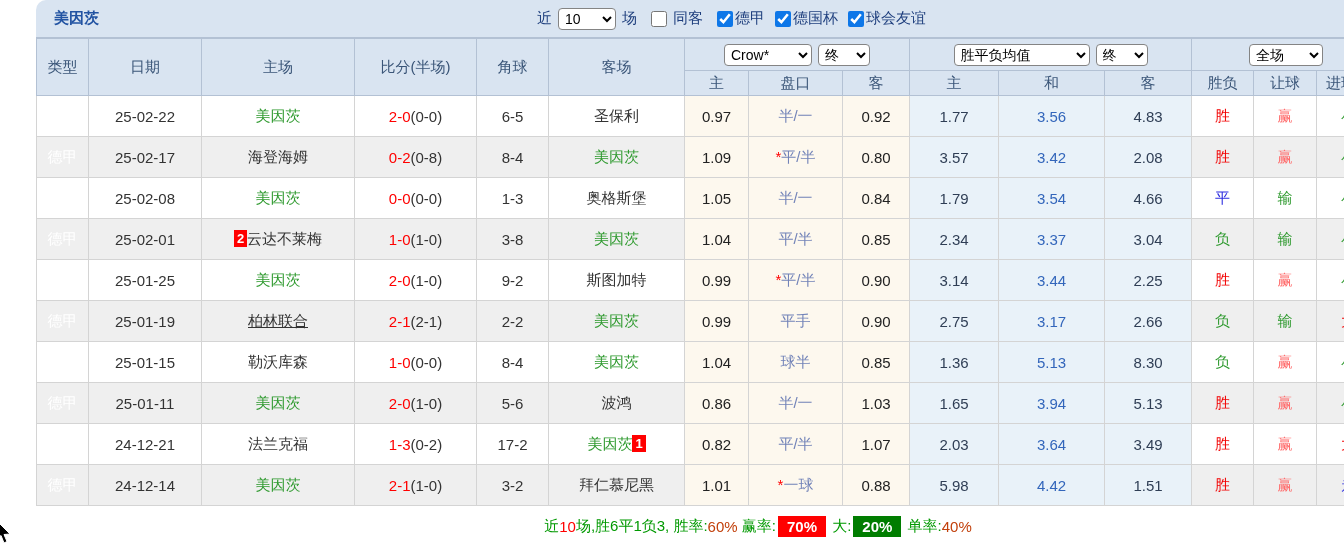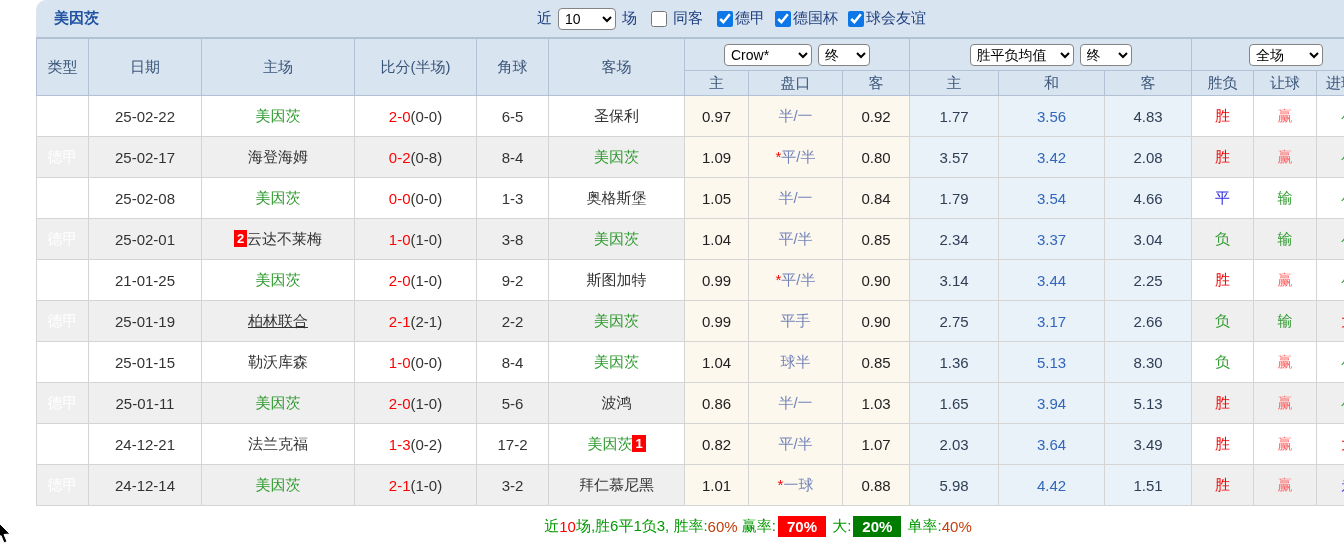--- a/index.html
+++ b/index.html
@@ -19,21 +19,21 @@
   
   table{border-collapse:collapse;table-layout:fixed;width:1344px;border-radius:8px;}
   th,td{box-sizing:border-box;overflow:hidden;white-space:nowrap;text-align:center;}
   thead th{background:#d9e4f1;color:#3a5578;font-weight:normal;font-size:15px;
            border:1px solid #b3c1d4;}
   tr.h1 th{height:32px;}
   tr.h2 th{height:25px;}
   .grp{padding:2px 0;}
   .sel-book{width:88px;}
   .sel-stage{width:52px;margin-left:6px;}
-  .sel-avg{width:104px;}
+  .sel-avg{width:136px;}
   .sel-scope{width:74px;}
   tbody td{border:1px solid #d4d4d4;font-size:15px;height:41px;color:#333;}
   tr.odd td{background:#fff;}
   tr.even td{background:#efefef;}
   td.league{background:#9a119a;color:#fff;}
   tr.odd td.cream,tr.even td.cream{background:#fdf8ee;color:#222;}
   tr.odd td.avgbg,tr.even td.avgbg{background:#e9f2f9;color:#2f3e55;}
   td.avgdraw{color:#3366bb !important;margin-left:19px;}
   .ft{color:#ff0000;}
   .handicap{color:#7283b8;}
@@ -203,21 +203,21 @@
           <td class="cream">0.85</td>
           <td class="avgbg">2.34</td>
           <td class="avgbg avgdraw">3.37</td>
           <td class="avgbg">3.04</td>
           <td class="t-green">负</td>
           <td class="t-green">输</td>
           <td class="t-green">小</td>
         </tr>
         <tr class="odd">
           <td class="league">德甲</td>
-          <td>21-01-25</td>
+          <td>25-01-25</td>
           <td><span class="team-self">美因茨</span></td>
           <td><span class="ft">2-0</span><span>(1-0)</span></td>
           <td>9-2</td>
           <td><span>斯图加特</span></td>
           <td class="cream">0.99</td>
           <td class="cream"><span class="star">*</span><span class="handicap">平/半</span></td>
           <td class="cream">0.90</td>
           <td class="avgbg">3.14</td>
           <td class="avgbg avgdraw">3.44</td>
           <td class="avgbg">2.25</td>

